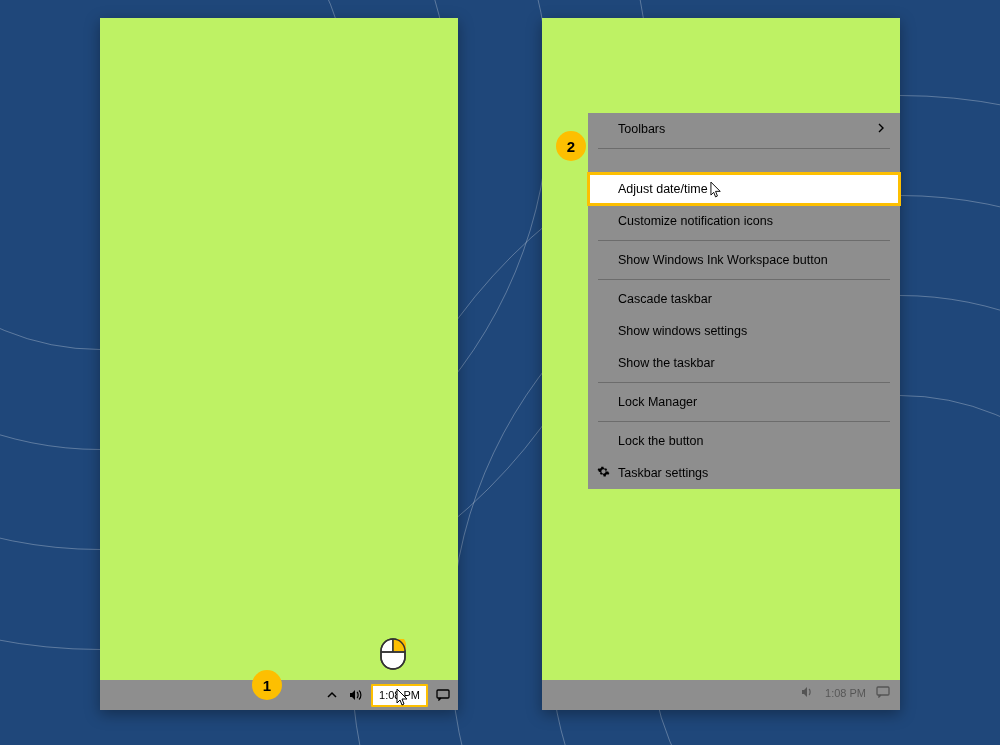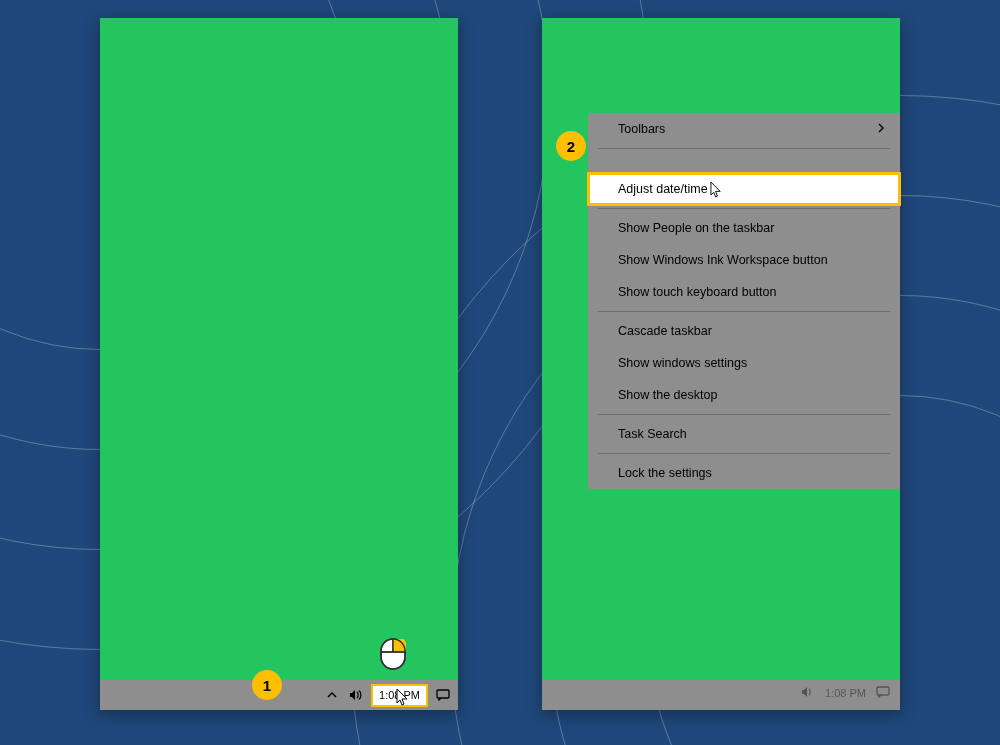--- a/index.html
+++ b/index.html
@@ -12,21 +12,21 @@
   .r3{width:700px;height:700px;left:-250px;top:-250px;}
   .r4{width:500px;height:500px;left:-150px;top:-150px;}
   .r5{width:1100px;height:1100px;right:-450px;bottom:-450px;}
   .r6{width:900px;height:900px;right:-350px;bottom:-350px;}
   .r7{width:700px;height:700px;right:-250px;bottom:-250px;}
   .r8{width:500px;height:500px;right:-150px;bottom:-150px;}
 
   .panel{position:absolute;top:18px;width:358px;height:692px;box-shadow:0 4px 14px rgba(0,0,0,0.35);}
   .panel-left{left:100px;}
   .panel-right{left:542px;}
-  .desktop{width:100%;height:100%;background:#22c55e;position:relative;}
+  .desktop{width:100%;height:100%;background:#bef264;position:relative;}
   .taskbar{position:absolute;left:0;right:0;bottom:0;height:30px;background:#8e8e8e;display:flex;align-items:center;justify-content:flex-end;padding-right:6px;gap:6px;}
   .tray-icon{display:flex;align-items:center;justify-content:center;width:18px;height:18px;color:#000;}
   .clock{border:2px solid #fdbf01;background:#fff;font-size:11px;line-height:1;padding:4px 6px;color:#000;font-weight:400;border-radius:1px;}
   .cursor{position:absolute;pointer-events:none;}
   .cursor svg{display:block;}
 
   
   .badge{position:absolute;width:30px;height:30px;border-radius:50%;background:#fdbf01;color:#000;display:flex;align-items:center;justify-content:center;font-weight:700;font-size:15px;z-index:5;}
 
   
@@ -115,47 +115,52 @@
       </div>
       <div class="ctx-sep"></div>
       <div class="ctx-item highlight">
         <span>Adjust date/time</span>
         <span class="cursor" style="position:static;margin-left:2px;">
           <svg width="13" height="17" viewBox="0 0 14 18">
               <path d="M1 1l0 14 3-3 2 5 2-1-2-5h5z" fill="#fff" stroke="#000" stroke-width="1"></path>
             </svg>
         </span>
       </div>
+      <div class="ctx-item">
+        <span>Customize notification icons</span>
+      </div>
       <div class="ctx-sep"></div>
       <div class="ctx-item">
-        <span>Show People on the taskbar</span>
-      </div>
-      <div class="ctx-item">
         <span>Show Windows Ink Workspace button</span>
-      </div>
-      <div class="ctx-item">
-        <span>Show touch keyboard button</span>
       </div>
       <div class="ctx-sep"></div>
       <div class="ctx-item">
         <span>Cascade taskbar</span>
       </div>
       <div class="ctx-item">
         <span>Show windows settings</span>
       </div>
       <div class="ctx-item">
-        <span>Show the desktop</span>
+        <span>Show the taskbar</span>
       </div>
       <div class="ctx-sep"></div>
       <div class="ctx-item">
-        <span>Task Search</span>
+        <span>Lock Manager</span>
       </div>
       <div class="ctx-sep"></div>
       <div class="ctx-item">
-        <span>Lock the settings</span>
+        <span>Lock the button</span>
+      </div>
+      <div class="ctx-item">
+        <span class="gear">
+          <svg width="13" height="13" viewBox="0 0 24 24">
+              <path fill="#000" d="M12 8a4 4 0 100 8 4 4 0 000-8zm9 4a7 7 0 01-.1 1.2l2.1 1.6-2 3.4-2.5-1a7 7 0 01-2 1.2l-.4 2.6h-4l-.4-2.6a7 7 0 01-2-1.2l-2.5 1-2-3.4 2.1-1.6A7 7 0 013 12a7 7 0 01.1-1.2L1 9.2l2-3.4 2.5 1a7 7 0 012-1.2L7.9 3h4l.4 2.6a7 7 0 012 1.2l2.5-1 2 3.4-2.1 1.6c.1.4.1.8.1 1.2z"></path>
+            </svg>
+        </span>
+        <span>Taskbar settings</span>
       </div>
     </div>
 
     <div class="taskbar-right-dim">
       <div class="muted">
         <span>
           <svg width="14" height="12" viewBox="0 0 14 12">
               <path d="M1 4h2l3-3v10l-3-3H1z" fill="#000"></path>
               <path d="M8 3c1.5 1 1.5 5 0 6" stroke="#000" stroke-width="1.2" fill="none"></path>
             </svg>

